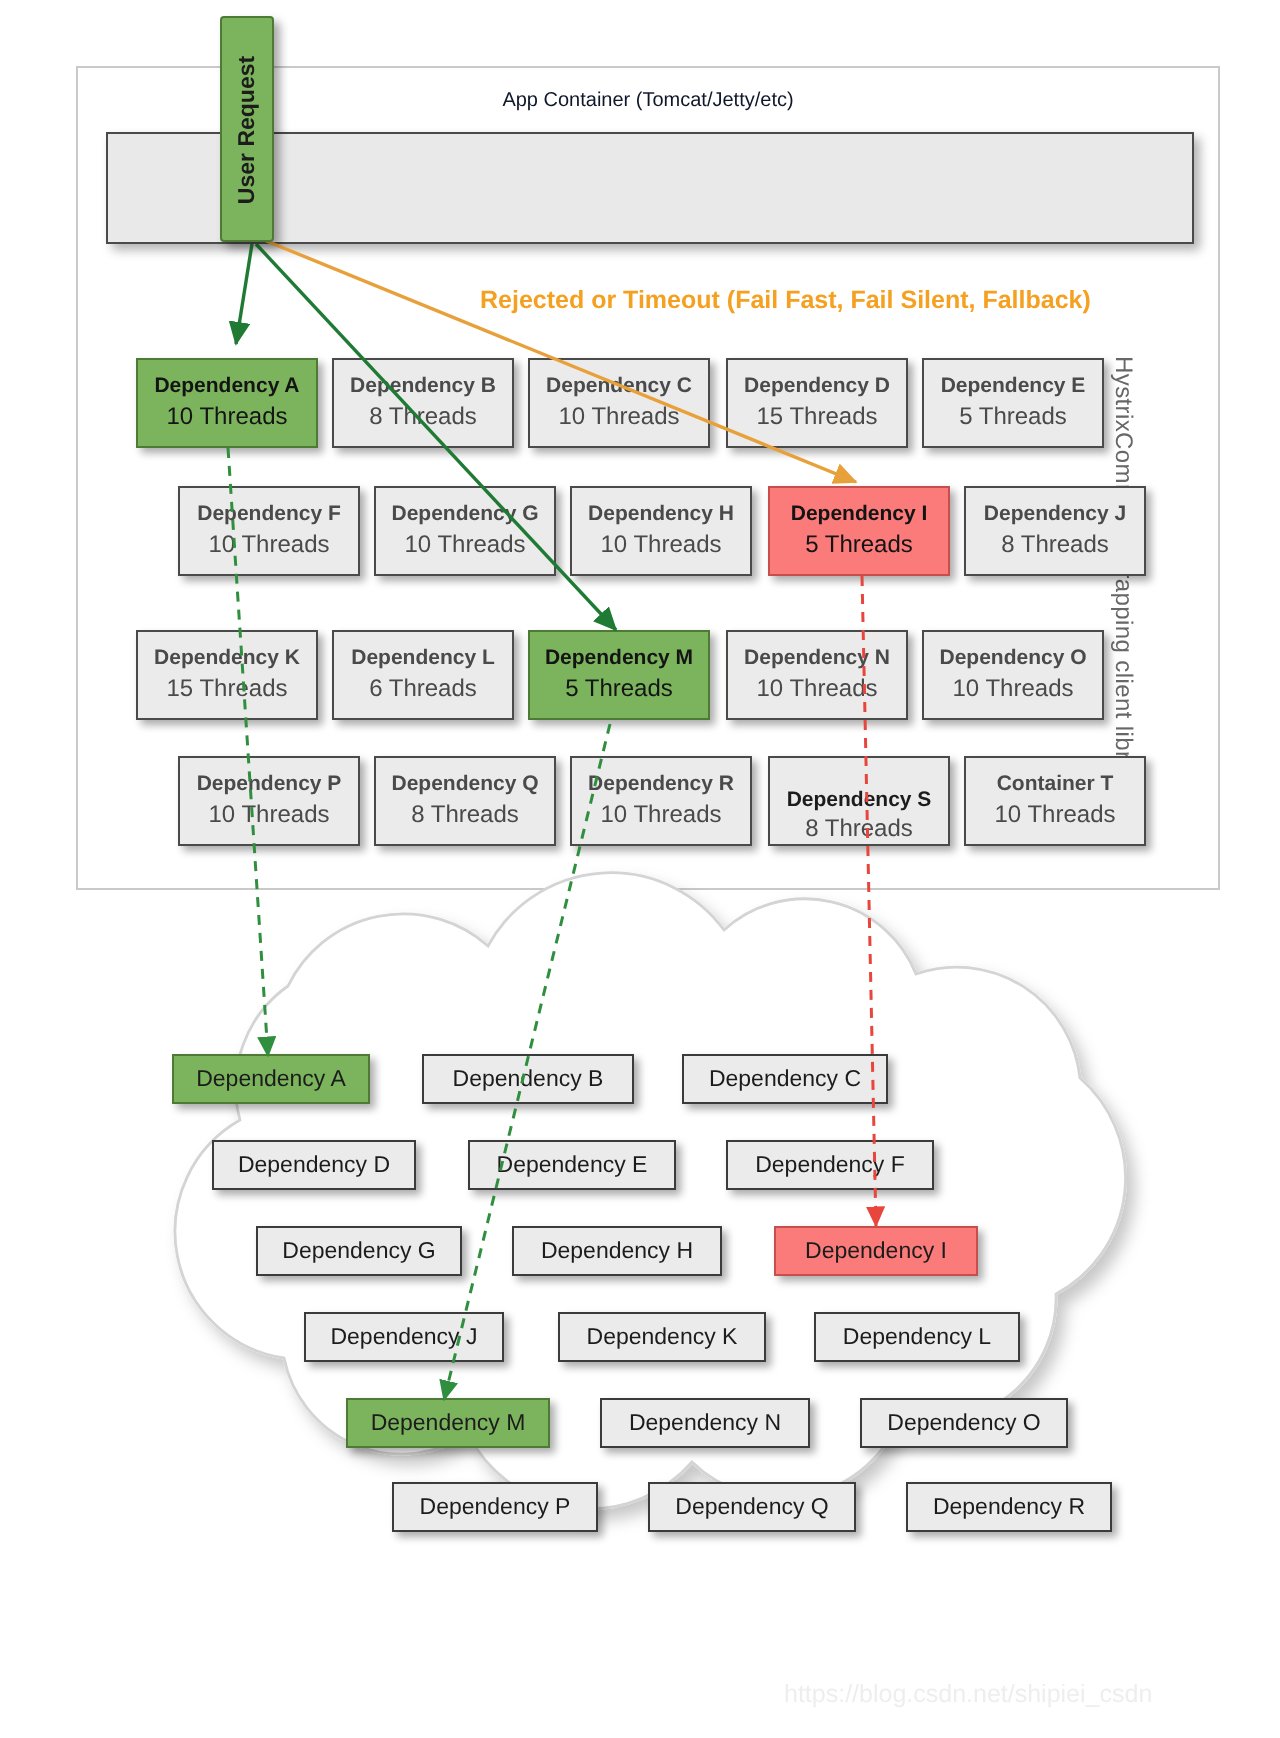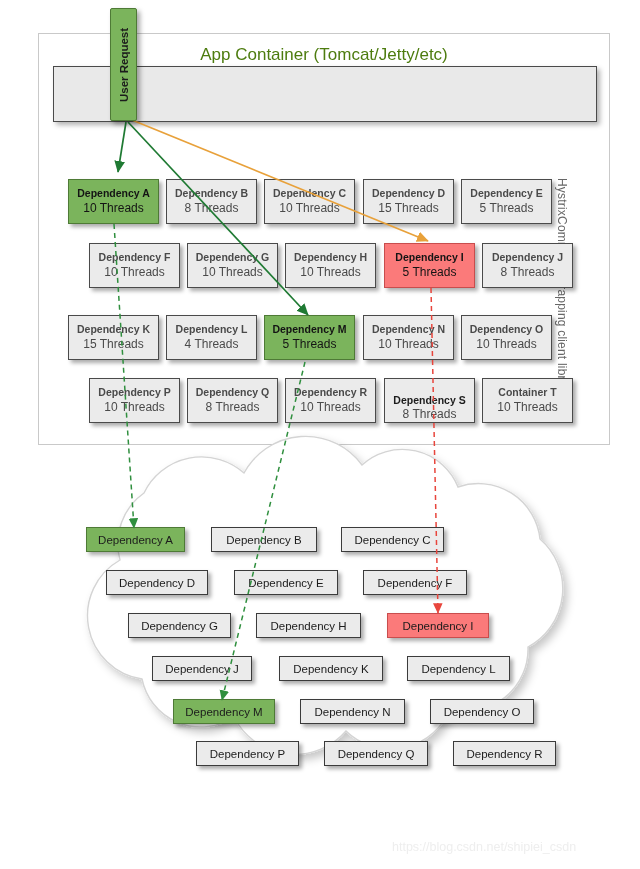--- a/index.html
+++ b/index.html
@@ -16,22 +16,22 @@
     position: absolute;
     left: 38px; top: 33px;
     width: 572px; height: 412px;
     background: #ffffff;
     border: 1px solid #c9c9c9;
   }
   .app-title {
     position: absolute;
     left: 0; top: 11px; width: 100%;
     text-align: center;
-    font-size: 17px;
-    color: #4d7c0f;
+    font-size: 10px;
+    color: #0f172a;
   }
   .app-bar {
     position: absolute;
     left: 14px; top: 32px;
     width: 544px; height: 56px;
     background: #e9e9e9;
     border: 1.3px solid #4a4a4a;
     box-shadow: 3px 3px 5px rgba(0,0,0,0.30);
   }
 
@@ -191,20 +191,21 @@
 
     <path d="M 132 120 L 428 241" stroke="#E8A13A" stroke-width="1.7" fill="none" marker-end="url(#ahOrange)"></path>
 
     <path d="M 114 224 L 134 528" stroke="#2F8F3E" stroke-width="1.5" fill="none" stroke-dasharray="5,4" marker-end="url(#ahGreenD)"></path>
 
     <path d="M 305 362 L 222 700" stroke="#2F8F3E" stroke-width="1.5" fill="none" stroke-dasharray="5,4" marker-end="url(#ahGreenD)"></path>
 
     <path d="M 431 288 L 438 613" stroke="#E8453C" stroke-width="1.5" fill="none" stroke-dasharray="5,4" marker-end="url(#ahRed)"></path>
   </svg>
 
+  <div class="orange-label">Rejected or Timeout (Fail Fast, Fail Silent, Fallback)</div>
 
   <div class="dep green" style="left:68px;  top:179px;">
     <div class="t1">Dependency A</div>
     <div class="t2">10 Threads</div>
   </div>
   <div class="dep" style="left:166px; top:179px;">
     <div class="t1">Dependency B</div>
     <div class="t2">8 Threads</div>
   </div>
   <div class="dep" style="left:264px; top:179px;">
@@ -240,21 +241,21 @@
     <div class="t1">Dependency J</div>
     <div class="t2">8 Threads</div>
   </div>
 
   <div class="dep" style="left:68px;  top:315px;">
     <div class="t1">Dependency K</div>
     <div class="t2">15 Threads</div>
   </div>
   <div class="dep" style="left:166px; top:315px;">
     <div class="t1">Dependency L</div>
-    <div class="t2">4 Threads</div>
+    <div class="t2">6 Threads</div>
   </div>
   <div class="dep green" style="left:264px; top:315px;">
     <div class="t1">Dependency M</div>
     <div class="t2">5 Threads</div>
   </div>
   <div class="dep" style="left:363px; top:315px;">
     <div class="t1">Dependency N</div>
     <div class="t2">10 Threads</div>
   </div>
   <div class="dep" style="left:461px; top:315px;">

